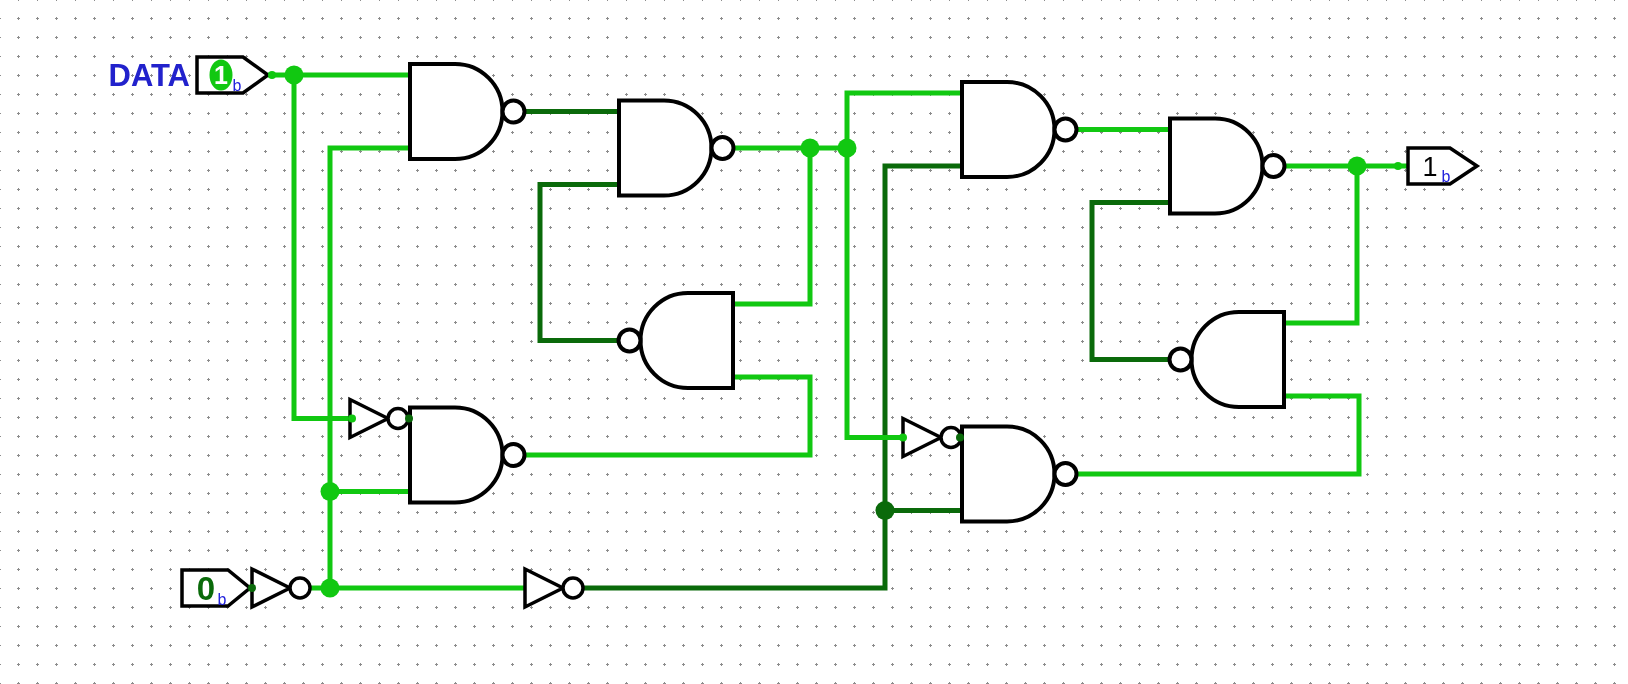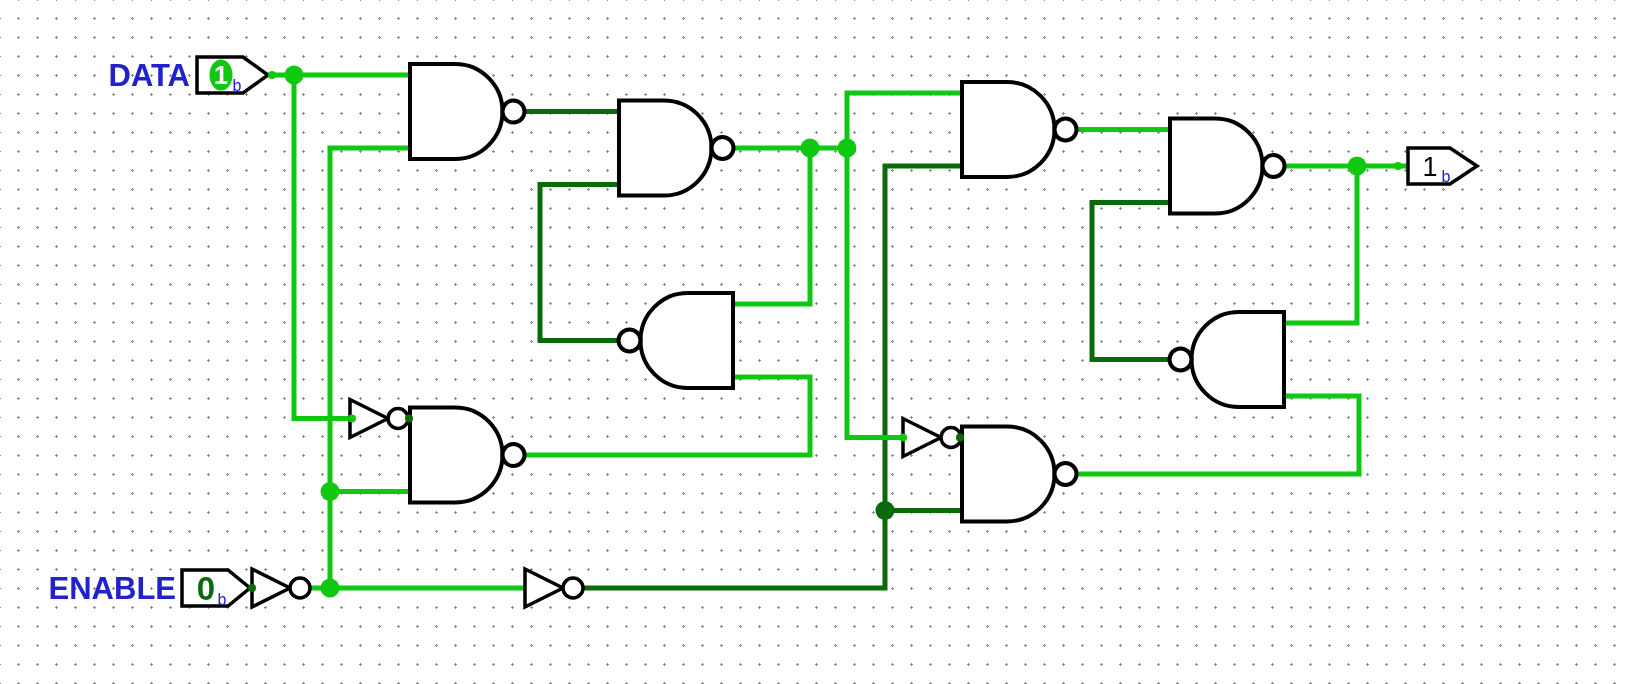--- a/index.html
+++ b/index.html
@@ -82,14 +82,13 @@
       <circle cx="1357" cy="166" r="9.5" fill="#11C811"></circle>
       <circle cx="272" cy="75" r="4" fill="#11C811"></circle>
       <circle cx="252" cy="588" r="4" fill="#0A6A0A"></circle>
       <circle cx="352" cy="418.5" r="4" fill="#11C811"></circle>
       <circle cx="409" cy="418.5" r="4" fill="#0A6A0A"></circle>
       <circle cx="903" cy="437.5" r="4" fill="#11C811"></circle>
       <circle cx="960" cy="437.5" r="4" fill="#0A6A0A"></circle>
       <circle cx="1398" cy="166" r="4" fill="#11C811"></circle>
     </svg>
   <div class="io-label" id="label-data">DATA</div>
-  <div class="io-label" id="label-enable">ENABLE</div>
 </div>
 
 </body></html>

